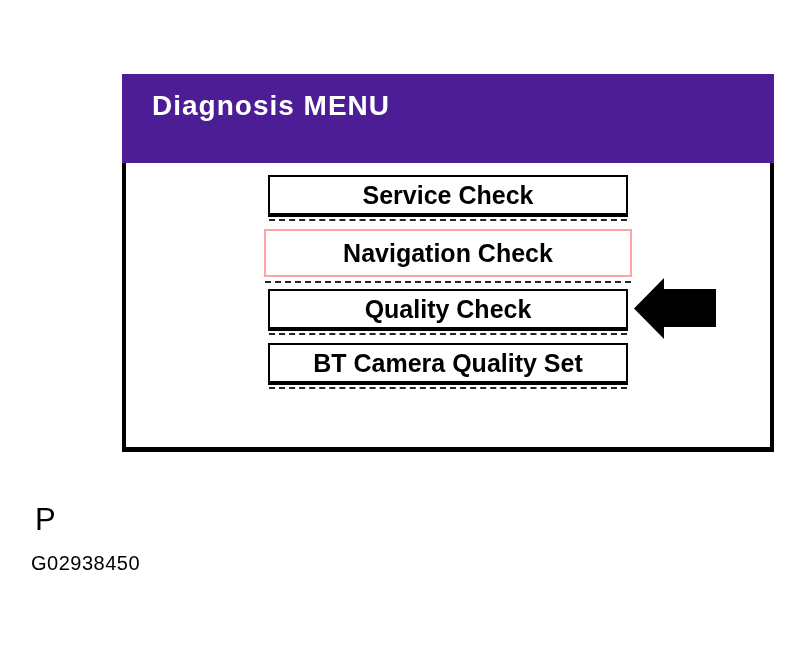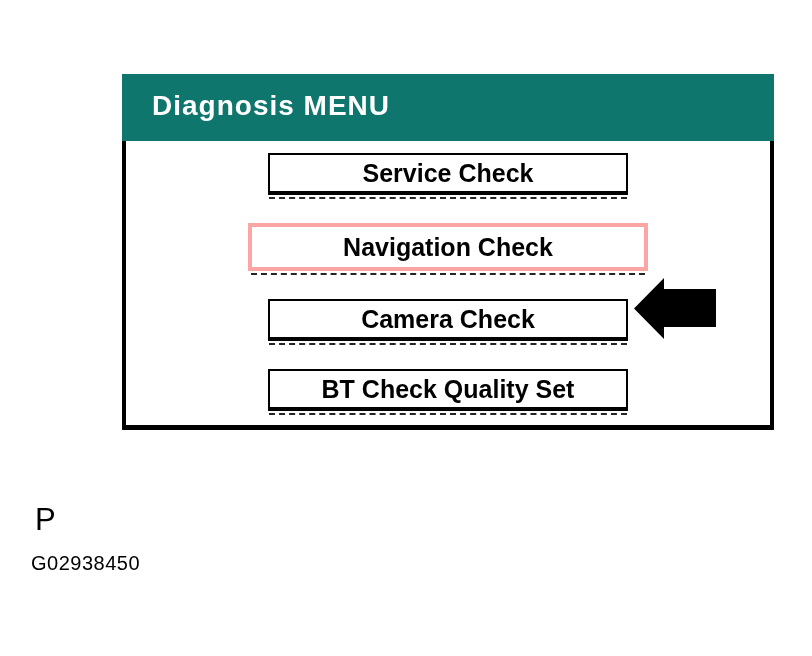--- a/index.html
+++ b/index.html
@@ -23,42 +23,42 @@
     left: 122px;
     top: 74px;
     width: 652px;
     height: 378px;
     box-sizing: border-box;
     background: #ffffff;
   }
   .screen-header {
     box-sizing: border-box;
     width: 100%;
-    height: 67px;
-    background: #0f766e;
+    height: 89px;
+    background: #4c1d95;
     padding: 16px 4px 0 30px;
   }
   .screen-title {
     color: #ffffff;
     font-size: 28px;
     font-weight: bold;
     letter-spacing: 1px;
   }
   .screen-body {
     box-sizing: border-box;
     width: 100%;
     height: 289px;
     border-left: 4px solid #000000;
     border-right: 4px solid #000000;
     border-bottom: 5px solid #000000;
     display: flex;
     flex-direction: column;
     align-items: center;
     padding-top: 12px;
-    gap: 28px;
+    gap: 12px;
     background: #ffffff;
   }
 
   
   .menu-btn {
     position: relative;
     box-sizing: border-box;
     flex-shrink: 0;
     width: 360px;
     height: 42px;
@@ -79,23 +79,23 @@
   .menu-btn::after {
     content: "";
     position: absolute;
     left: -1px;
     right: -1px;
     bottom: -8px;
     border-top: 2px dashed #000000;
     opacity: 0.85;
   }
   .menu-btn.selected {
-    width: 400px;
+    width: 368px;
     height: 48px;
-    border: 4px solid #fca5a5;
+    border: 2px solid #fca5a5;
   }
 
   
   .selection-arrow {
     position: absolute;
     left: 634px;
     top: 278px;
     width: 82px;
     height: 61px;
   }
@@ -126,22 +126,22 @@
 
   <div class="screen">
 
     <div class="screen-header">
       <span class="screen-title">Diagnosis MENU</span>
     </div>
 
     <div class="screen-body">
       <button class="menu-btn">Service Check</button>
       <button class="menu-btn selected">Navigation Check</button>
-      <button class="menu-btn">Camera Check</button>
-      <button class="menu-btn">BT Check Quality Set</button>
+      <button class="menu-btn">Quality Check</button>
+      <button class="menu-btn">BT Camera Quality Set</button>
     </div>
 
   </div>
 
   <svg class="selection-arrow" viewBox="0 0 82 61" xmlns="http://www.w3.org/2000/svg" aria-hidden="true">
     <polygon points="0,30.5 30,0 30,11 82,11 82,49 30,49 30,61" fill="#000000"></polygon>
   </svg>
 
   <div class="page-label">P</div>
 

